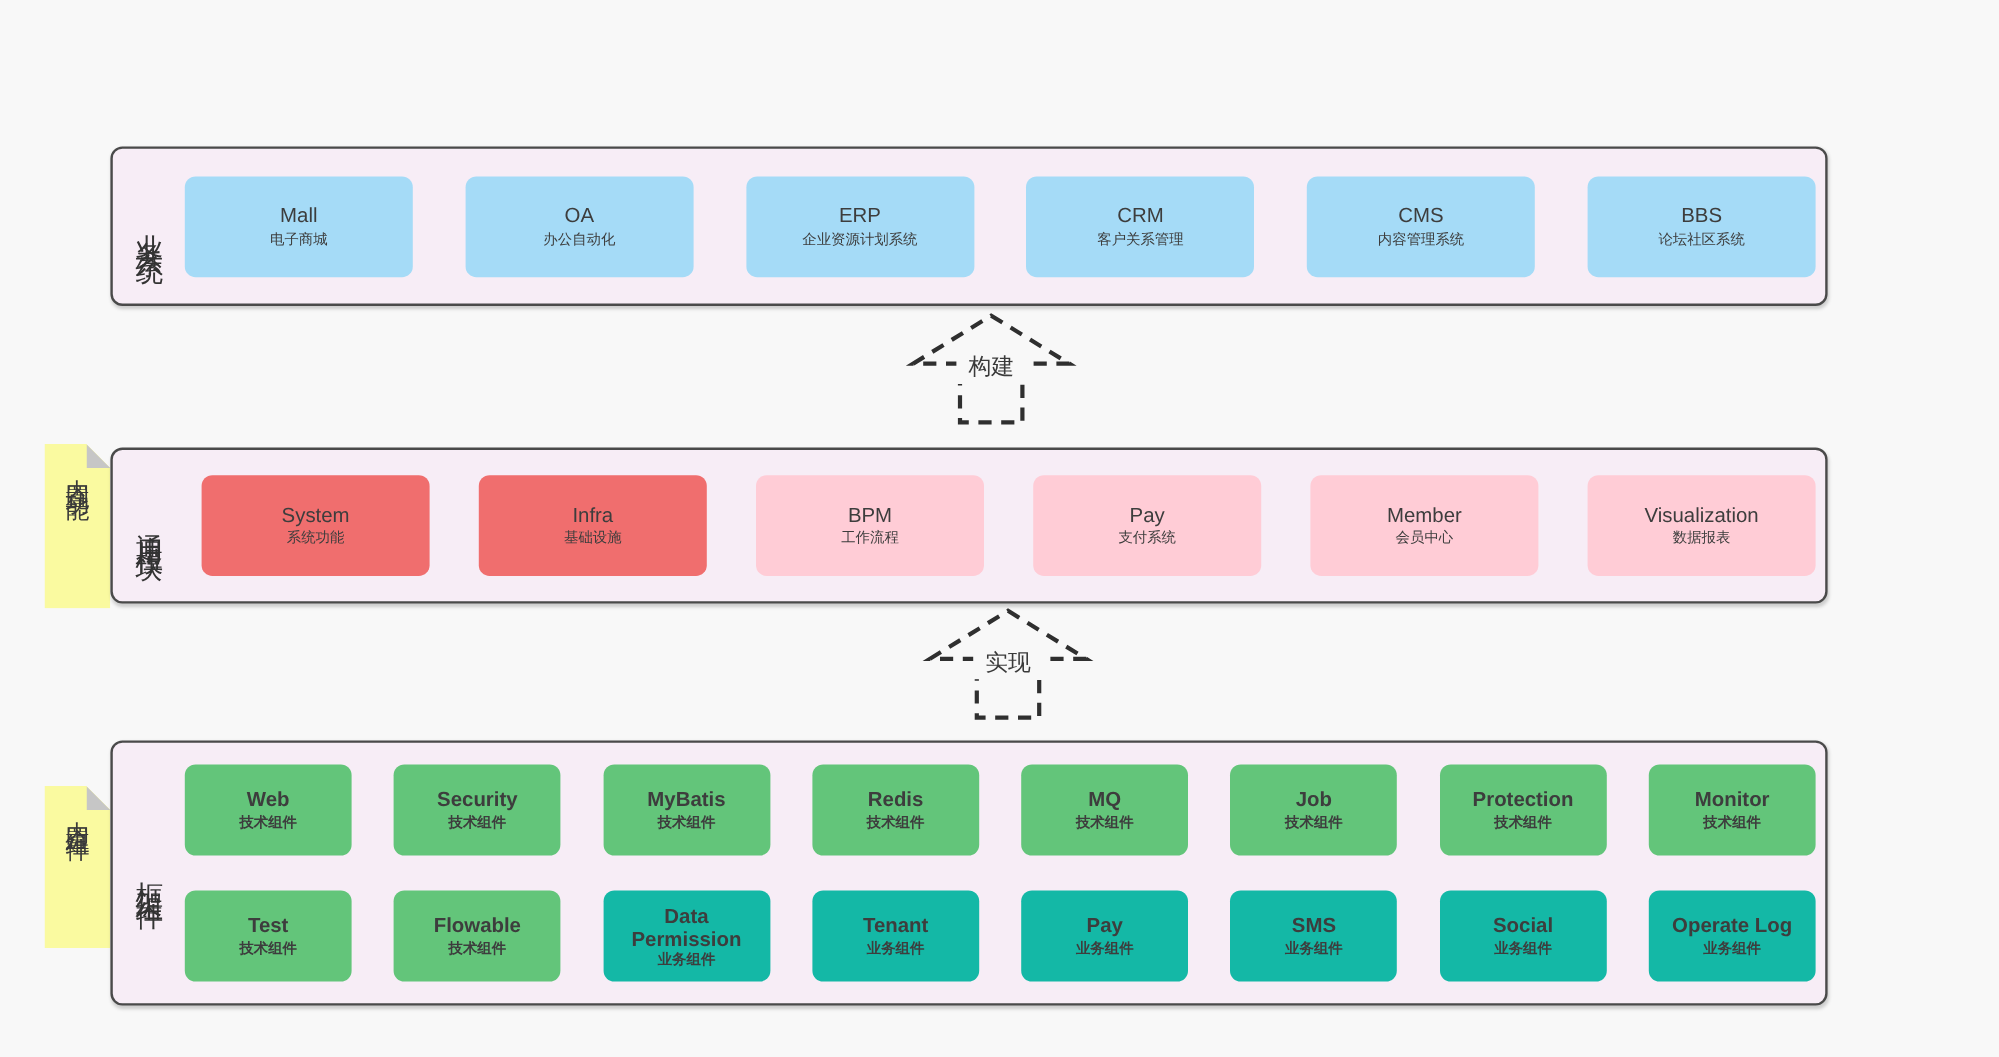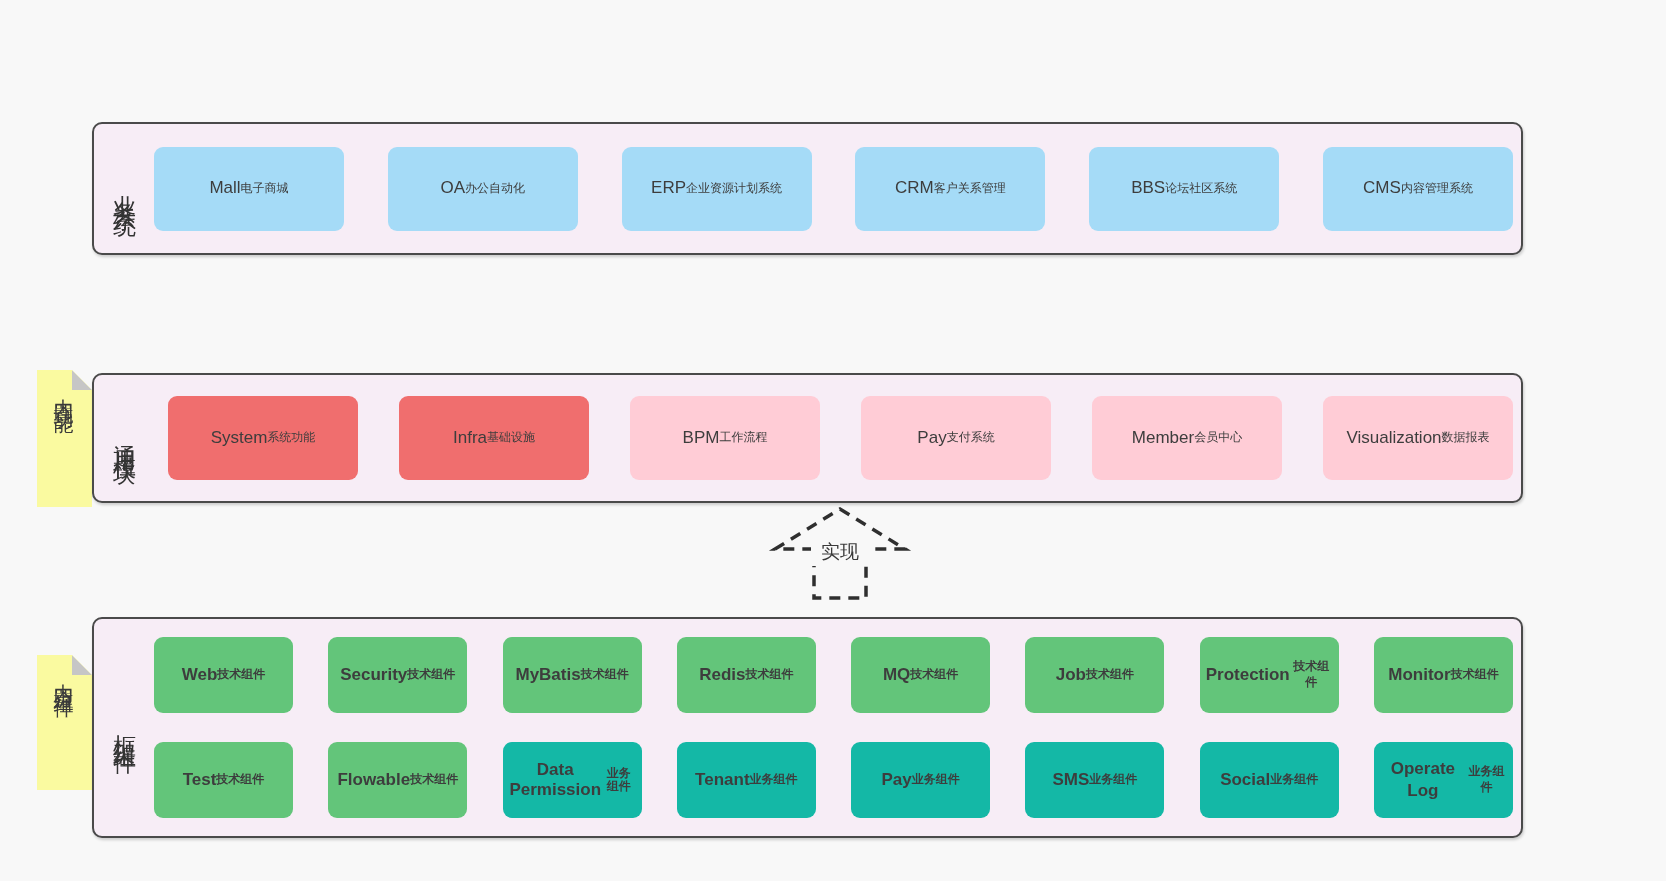--- a/index.html
+++ b/index.html
@@ -18,21 +18,21 @@
               writing-mode:vertical-rl;text-orientation:upright;
               font-size:23px;letter-spacing:6px;color:#333;}
 
   .row{flex:1;display:flex;justify-content:space-between;align-items:center;
        margin-left:60px;padding-right:8px;}
   .rows{flex:1;display:flex;flex-direction:column;justify-content:center;gap:29px;
         margin-left:60px;padding-right:8px;font-weight:bold;}
   .rows .row{margin-left:0;padding-right:0;}
 
   
-  .box{box-sizing:border-box;border-radius:9px;display:flex;flex-direction:row;
+  .box{box-sizing:border-box;border-radius:9px;display:flex;flex-direction:column;
        justify-content:center;align-items:center;text-align:center;padding:4px 6px;}
   .b6{width:190px;height:84px;}
   .b8{width:139px;height:76px;}
   .name{font-size:17px;line-height:1.32;}
   .desc{font-size:12px;line-height:1.32;}
   .wrap2 .name{display:block;max-width:94px;line-height:1.12;margin:0 auto 1px auto;}
   .wrap2 .desc{line-height:1.12;}
 
   .blue{background:#a5dbf7;}
   .red{background:#f06e6e;}
@@ -86,30 +86,37 @@
       </div>
       <div class="box b6 blue">
         <div class="name">ERP</div>
         <div class="desc">企业资源计划系统</div>
       </div>
       <div class="box b6 blue">
         <div class="name">CRM</div>
         <div class="desc">客户关系管理</div>
       </div>
       <div class="box b6 blue">
+        <div class="name">CMS</div>
+        <div class="desc">内容管理系统</div>
+      </div>
+      <div class="box b6 blue">
         <div class="name">BBS</div>
         <div class="desc">论坛社区系统</div>
       </div>
-      <div class="box b6 blue">
-        <div class="name">CMS</div>
-        <div class="desc">内容管理系统</div>
-      </div>
     </div>
   </section>
 
+  <div class="arrow arrow1">
+    <svg width="150" height="96" viewBox="0 0 150 96">
+      <polygon points="75,3 140,43 101,43 101,92 49,92 49,43 10,43" fill="none" stroke="#2f2f2f" stroke-width="3.5" stroke-dasharray="11 8"></polygon>
+      <rect x="46" y="30" width="58" height="30" fill="#f8f8f8"></rect>
+      <text x="75" y="52" text-anchor="middle">构建</text>
+    </svg>
+  </div>
 
   <section class="band band2">
     <div class="band-label">通用模块</div>
     <div class="row">
       <div class="box b6 red">
         <div class="name">System</div>
         <div class="desc">系统功能</div>
       </div>
       <div class="box b6 red">
         <div class="name">Infra</div>

